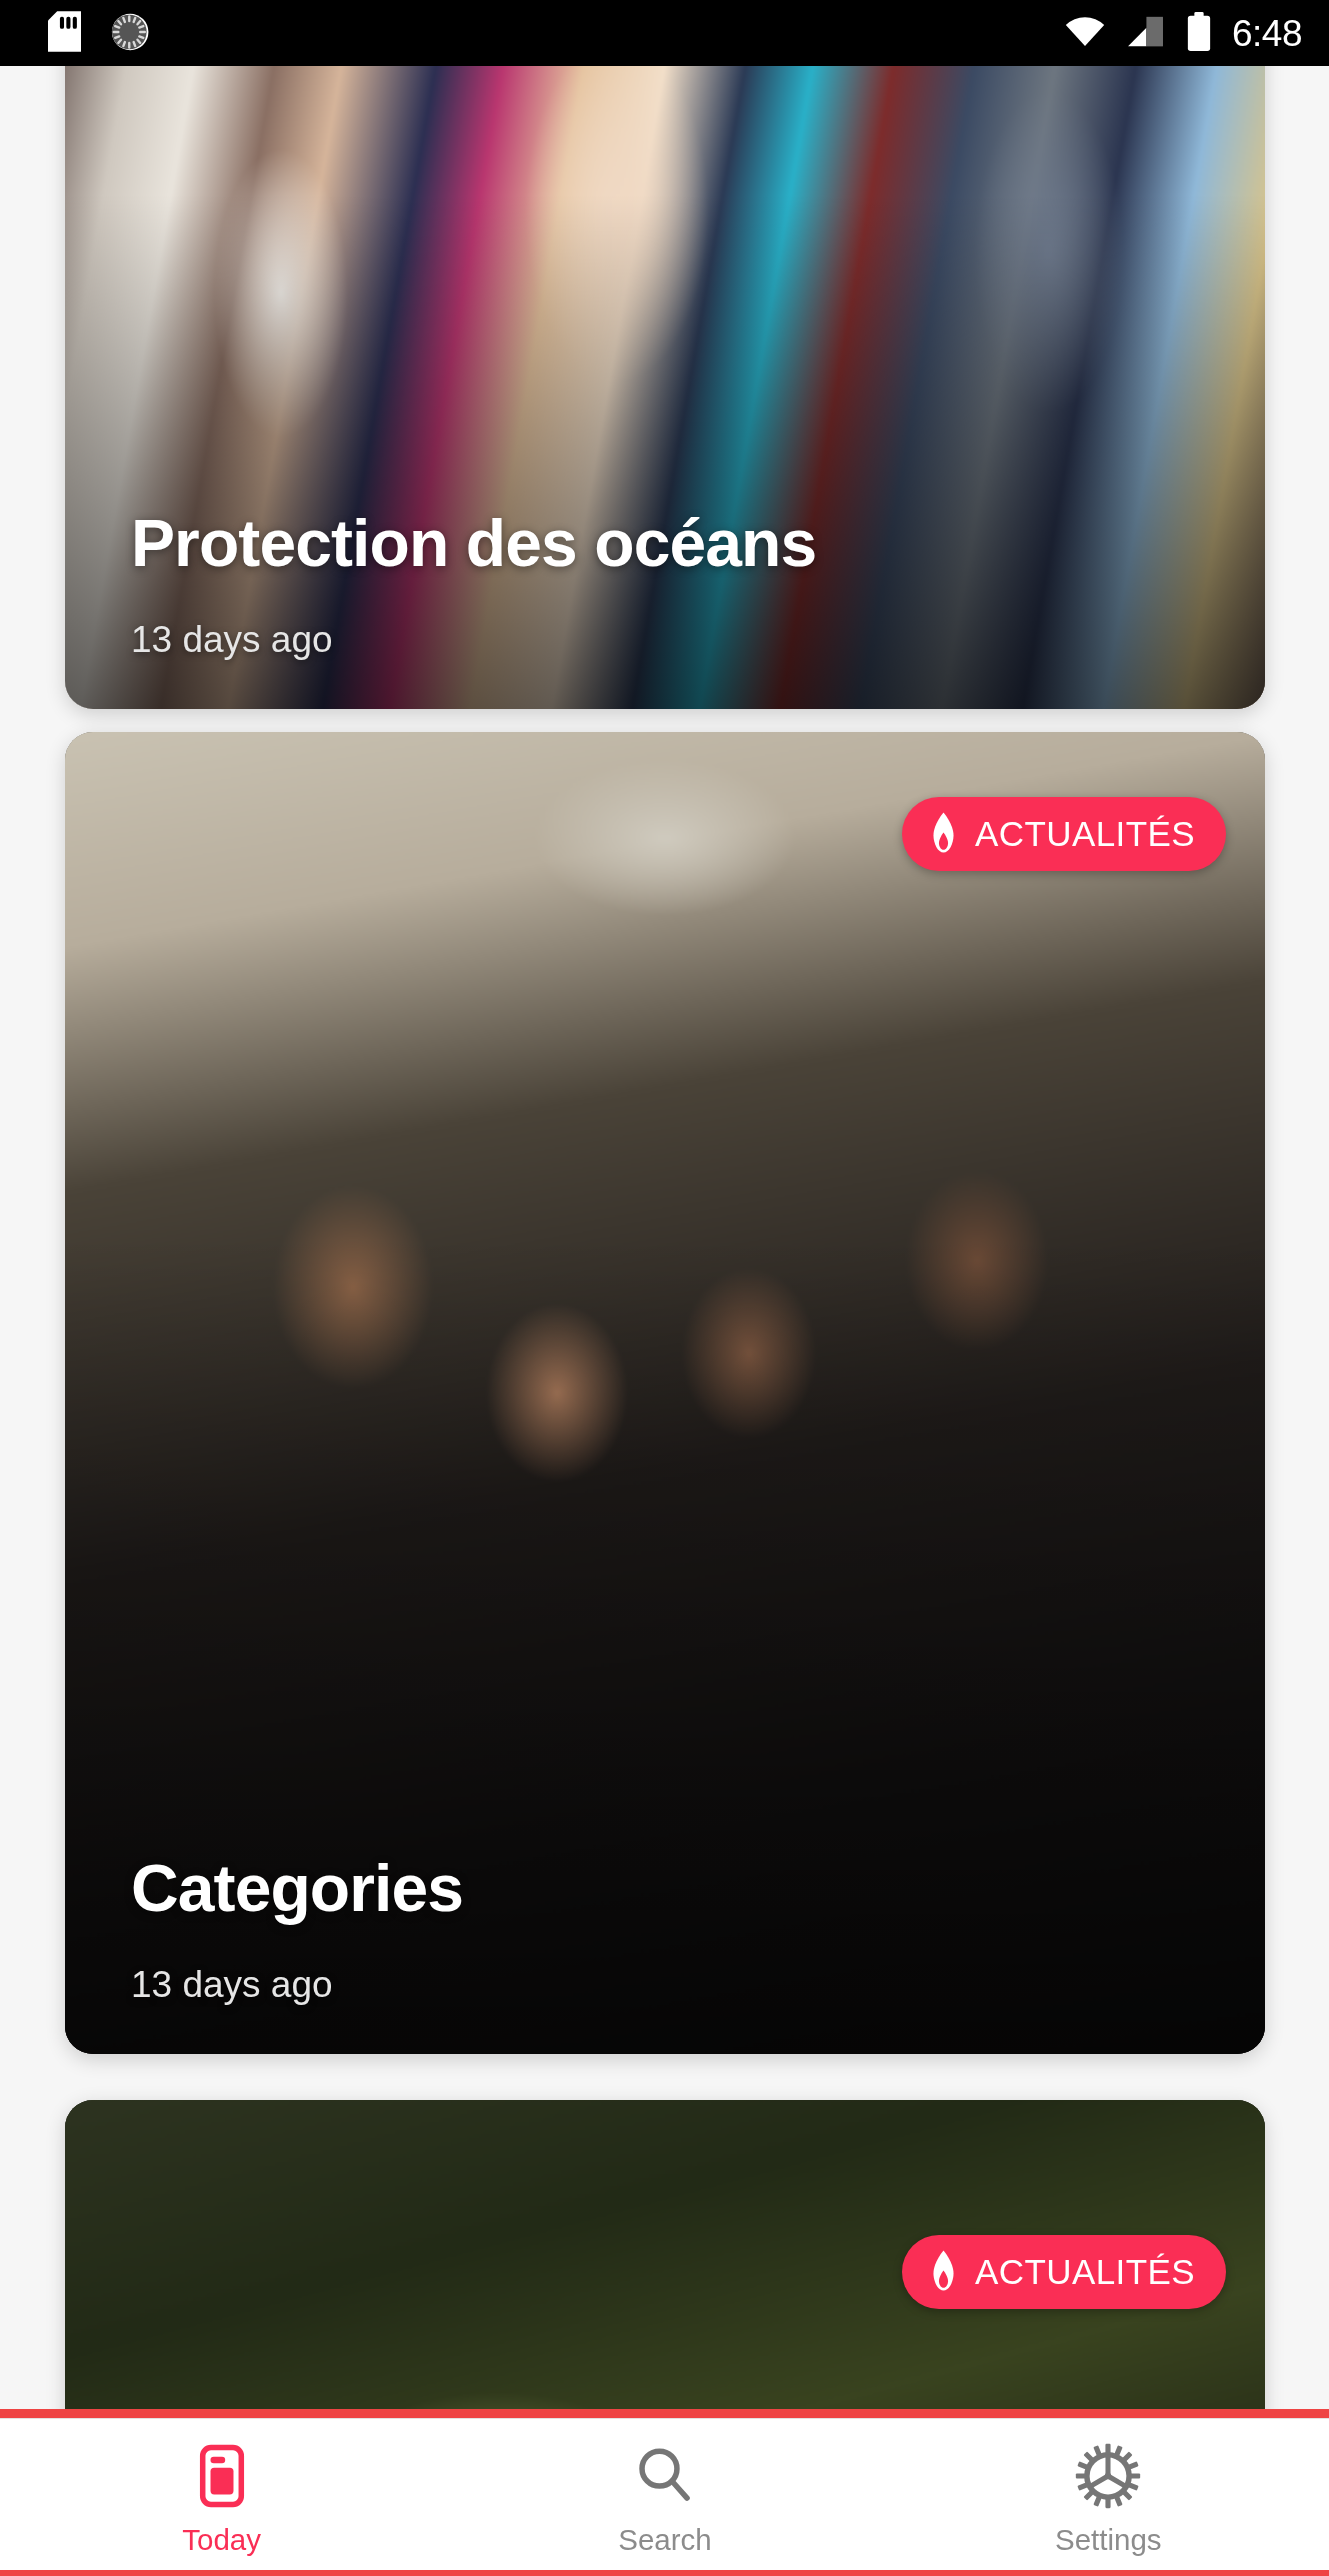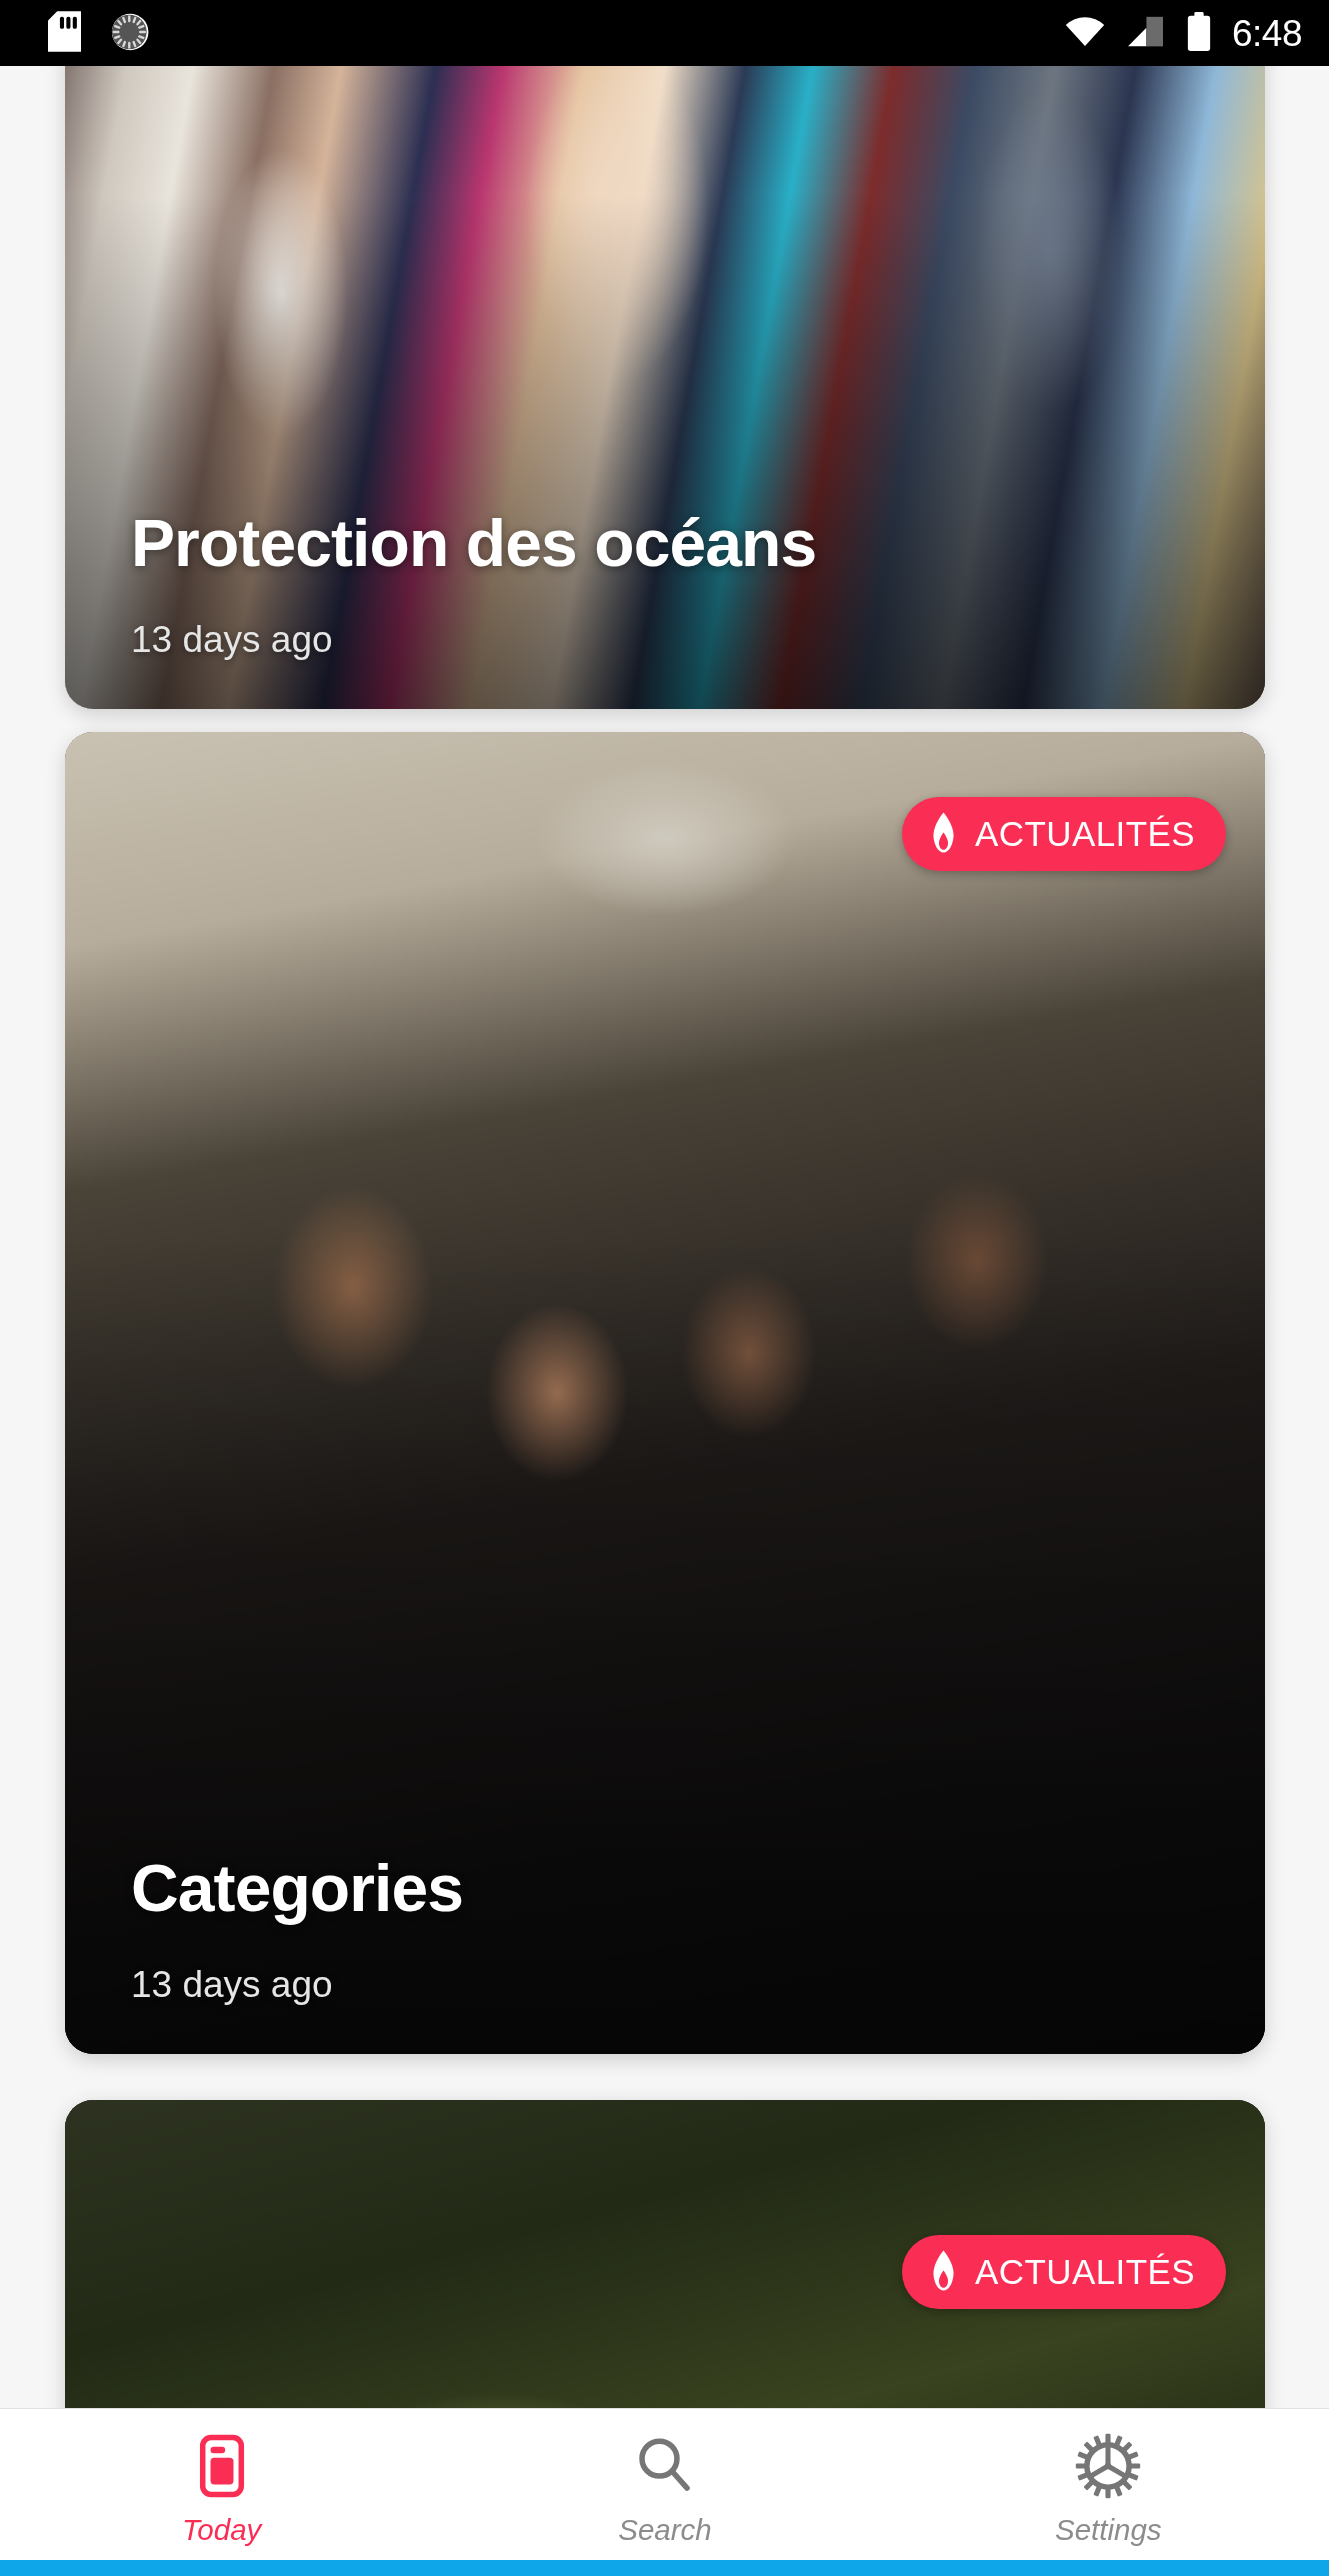--- a/index.html
+++ b/index.html
@@ -2,21 +2,21 @@
 <html style="font-size:14.8px"><head>
 <meta charset="utf-8">
 <style>
   * { margin:0; padding:0; box-sizing:border-box; }
   html, body {
     width:1330px; height:2576px;
     background:#f6f6f6;
     font-family:"Liberation Sans", sans-serif;
     overflow:hidden;
   }
-  #screen { position:relative; width:1330px; height:2576px; background:#0ea5e9; overflow:hidden; }
+  #screen { position:relative; width:1330px; height:2576px; background:#ef4444; overflow:hidden; }
 
   
   #status-bar {
     position:absolute; top:0; left:0; width:1330px; height:66px;
     background:#000; color:#fff; z-index:50;
   }
   .sb-left { position:absolute; left:48px; top:0; height:66px; display:flex; align-items:center; gap:29.5px; }
   .sb-right { position:absolute; right:28px; top:0; height:66px; display:flex; align-items:center; gap:20.3px; }
   .sb-time { font-size:37px; font-weight:400; letter-spacing:-0.5px; line-height:1; color:#fff; }
 
@@ -49,23 +49,23 @@
     position:absolute; right:39px;
     display:flex; align-items:center; gap:16px;
     background:#fa2e55; border-radius:37px;
     padding:14.8px 31px 14.8px 26px;
     box-shadow:0 2.8px 9.2px rgba(0,0,0,.28);
   }
   .badge-label { color:#fff; font-size:35px; font-weight:500; letter-spacing:0.4px; line-height:1; }
 
   
   #bottom-nav {
-    position:absolute; left:0; bottom:16px; width:1330px; height:152px;
+    position:absolute; left:0; bottom:6px; width:1330px; height:152px;
     background:#fff; border-top:0.9px solid #e2e2e2;
-    display:flex; z-index:40;font-style:italic;
+    display:flex; z-index:40;
   }
   .nav-item {
     flex:1; display:flex; flex-direction:column; align-items:center; justify-content:center;
     gap:14.8px; padding-top:7.4px;
   }
   .nav-label { font-size:29.5px; color:#8c8c8c; font-weight:400; line-height:1; }
   .nav-item.active .nav-label { color:#fa2e55; }
   .nav-icon { width:68px; height:68px; display:block; }
 
   

